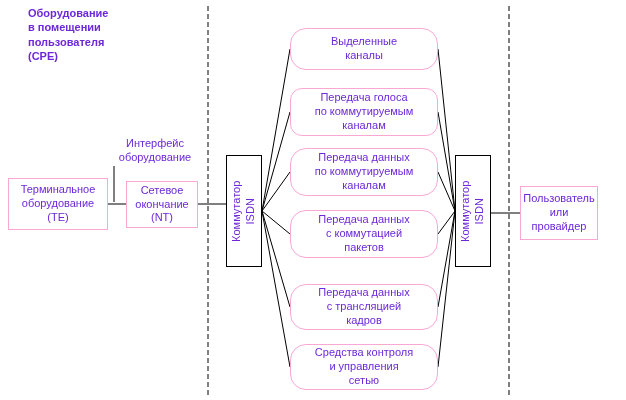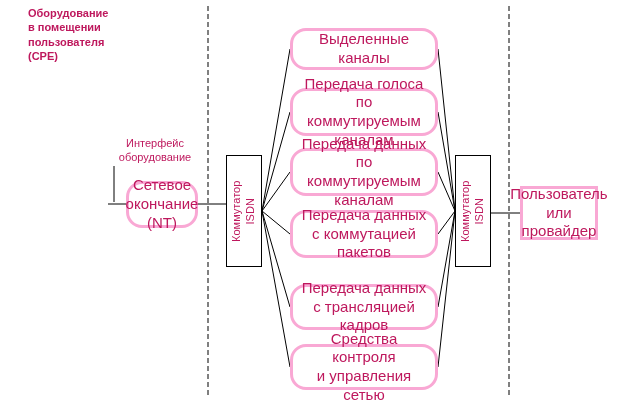--- a/index.html
+++ b/index.html
@@ -2,32 +2,32 @@
 <html><head>
 <meta charset="utf-8">
 <style>
   html,body { margin:0; padding:0; background:#ffffff; }
   #canvas {
     position: relative;
     width: 626px;
     height: 400px;
     background: #ffffff;
     font-family: "Liberation Sans", sans-serif;
-    color: #be185d;
+    color: #6d28d9;
     overflow: hidden;
   }
   .box {
     position: absolute;
-    border: 3px solid #f9a8d4;
+    border: 1px solid #f9a8d4;
     background: #fff;
     display: flex;
     align-items: center;
     justify-content: center;
     text-align: center;
-    font-size: 15px;
+    font-size: 11px;
     line-height: 1.25;
     white-space: pre-line;
     box-sizing: border-box;
     padding: 6px;
   }
   .rounded { border-radius: 16px; }
   .vbox {
     position: absolute;
     border: 1px solid #000;
     background: #fff;
@@ -94,34 +94,37 @@
 
   <div class="freelabel bold" style="left:28px; top:6px; width:130px;">Оборудование
 в помещении
 пользователя
 (СРЕ)</div>
 
 
   <div class="freelabel center" style="left:105px; top:136px; width:100px;">Интерфейс
 оборудование</div>
 
+  <div class="box" style="left:8px; top:178px; width:100px; height:52px;">Терминальное
+оборудование
+(ТЕ)</div>
 
-  <div class="box" style="left:126px; top:181px; width:72px; height:47px;border-radius:16px;">Сетевое
+  <div class="box" style="left:126px; top:181px; width:72px; height:47px;">Сетевое
 окончание
 (NT)</div>
 
   <div class="vbox" style="left:226px; top:155px; width:36px; height:112px;">
     <div class="vtext">Коммутатор
 ISDN</div>
   </div>
 
   <div class="box rounded" style="left:290px; top:28px; width:148px; height:42px;">Выделенные
 каналы</div>
 
-  <div class="box rounded" style="left:290px; top:88px; width:148px; height:48px;">Передача голоса
+  <div class="box rounded" style="left:290px; top:88px; width:148px; height:48px;border-radius:12px;">Передача голоса
 по коммутируемым
 каналам</div>
 
   <div class="box rounded" style="left:290px; top:148px; width:148px; height:48px;">Передача данных
 по коммутируемым
 каналам</div>
 
   <div class="box rounded" style="left:290px; top:210px; width:148px; height:48px;">Передача данных
 с коммутацией
 пакетов</div>

